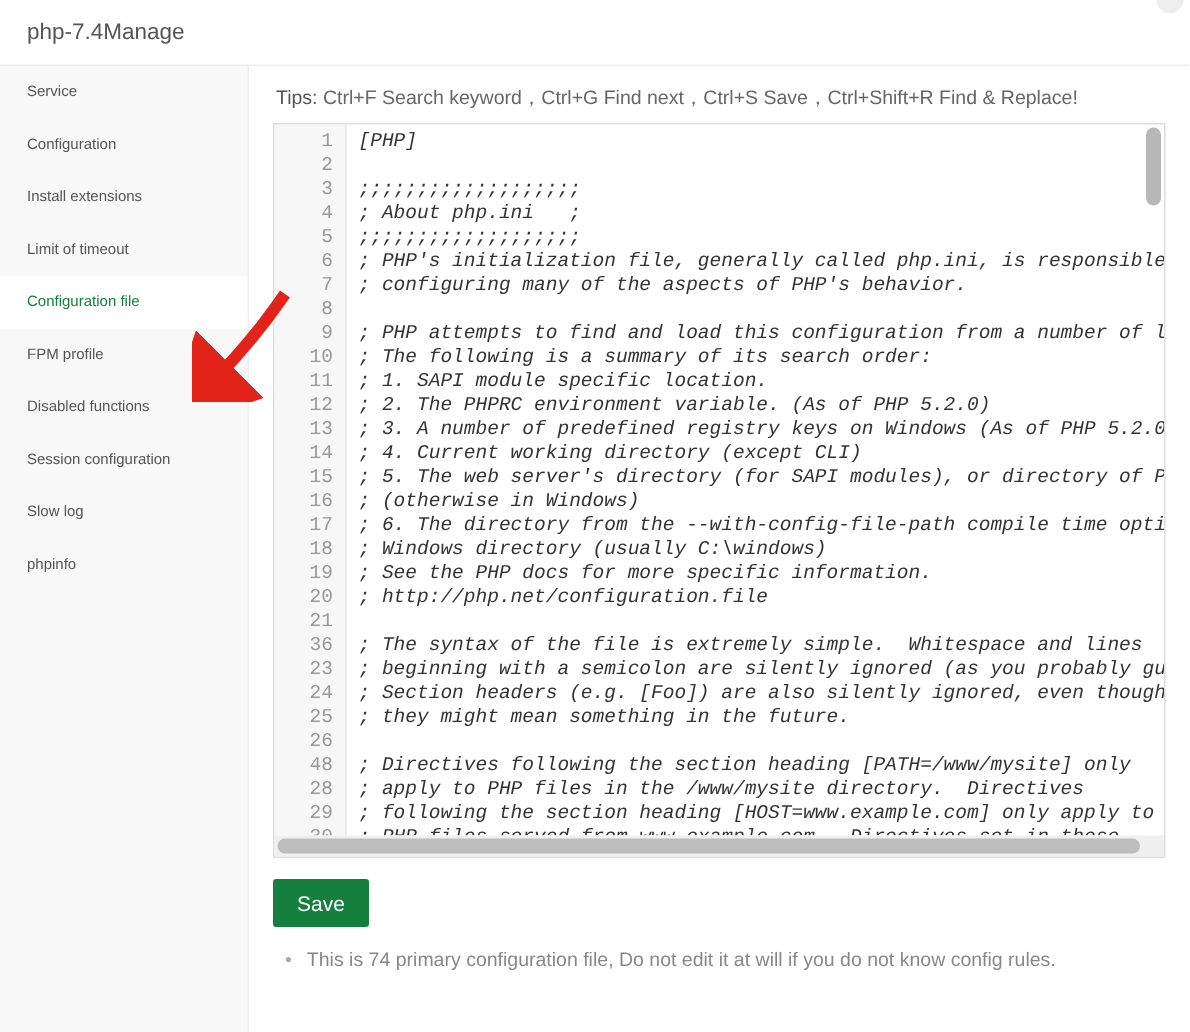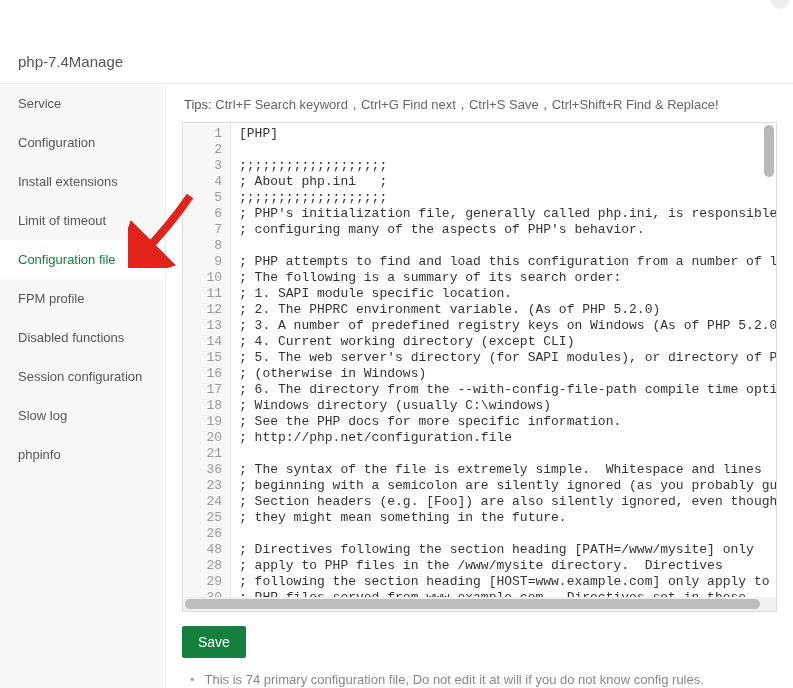--- a/index.html
+++ b/index.html
@@ -14,37 +14,36 @@
       position: relative;
     }
     .header {
       padding: 12px 18px;
       font-size: 15px;
       color: #555;
       border-bottom: 1px solid #eee;
       height: 44px;
       display: flex;
       align-items: center;
-      margin-top: 40px;
     }
     .container {
       display: flex;
       height: calc(688px - 44px);
     }
     .sidebar {
       width: 166px;
       background: #f8f8f8;
       border-right: 1px solid #eee;
       flex-shrink: 0;
     }
     .sidebar-item {
       padding: 12px 18px;
       cursor: pointer;
       color: #555;
-      font-size: 13px;
+      font-size: 10px;
     }
     .sidebar-item.active {
       background: #fff;
       color: #15803d;
     }
     .main {
       flex: 1;
       padding: 12px 16px 16px 16px;
       display: flex;
       flex-direction: column;
@@ -87,20 +86,21 @@
       flex-shrink: 0;
       border-right: 1px solid #e8e8e8;
     }
     .gutter div { height: 16px; }
     .code {
       padding: 3px 0 3px 8px;
       color: #333;
       flex: 1;
       white-space: pre;
       overflow: hidden;
+      font-style: italic;
     }
     .code div { height: 16px; }
     .vscroll {
       position: absolute;
       top: 2px;
       right: 2px;
       width: 10px;
       height: 52px;
       background: #b8b8b8;
       border-radius: 5px;

